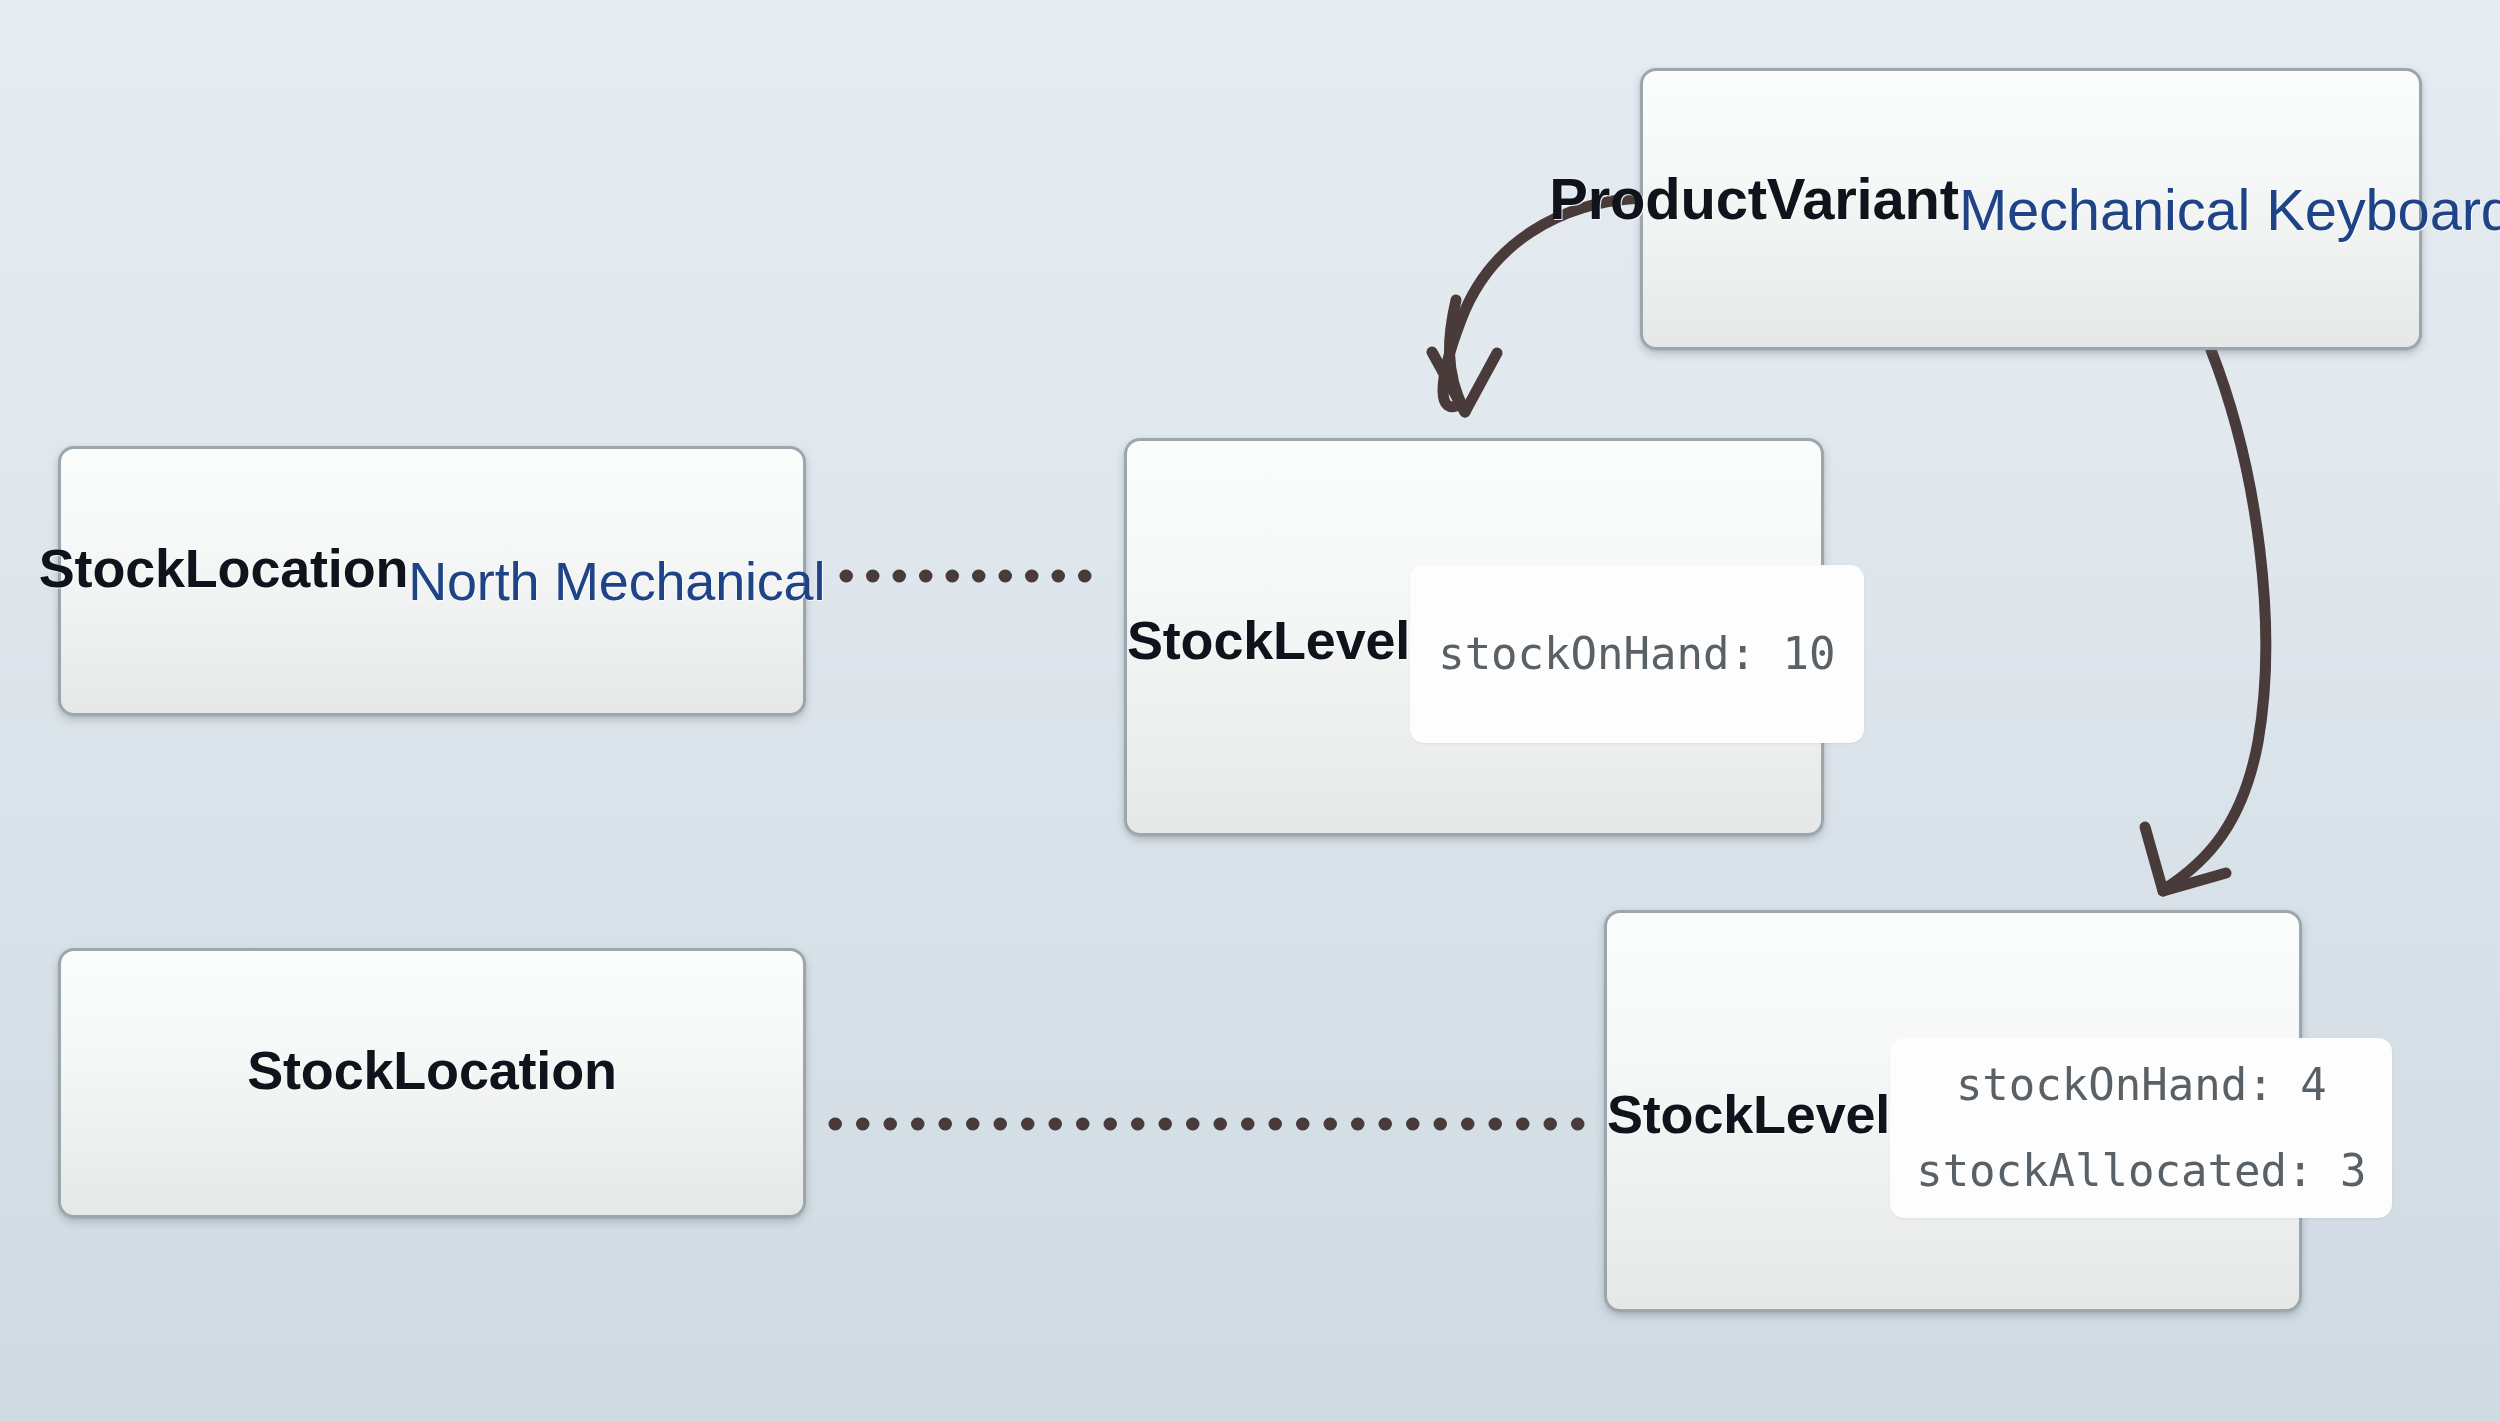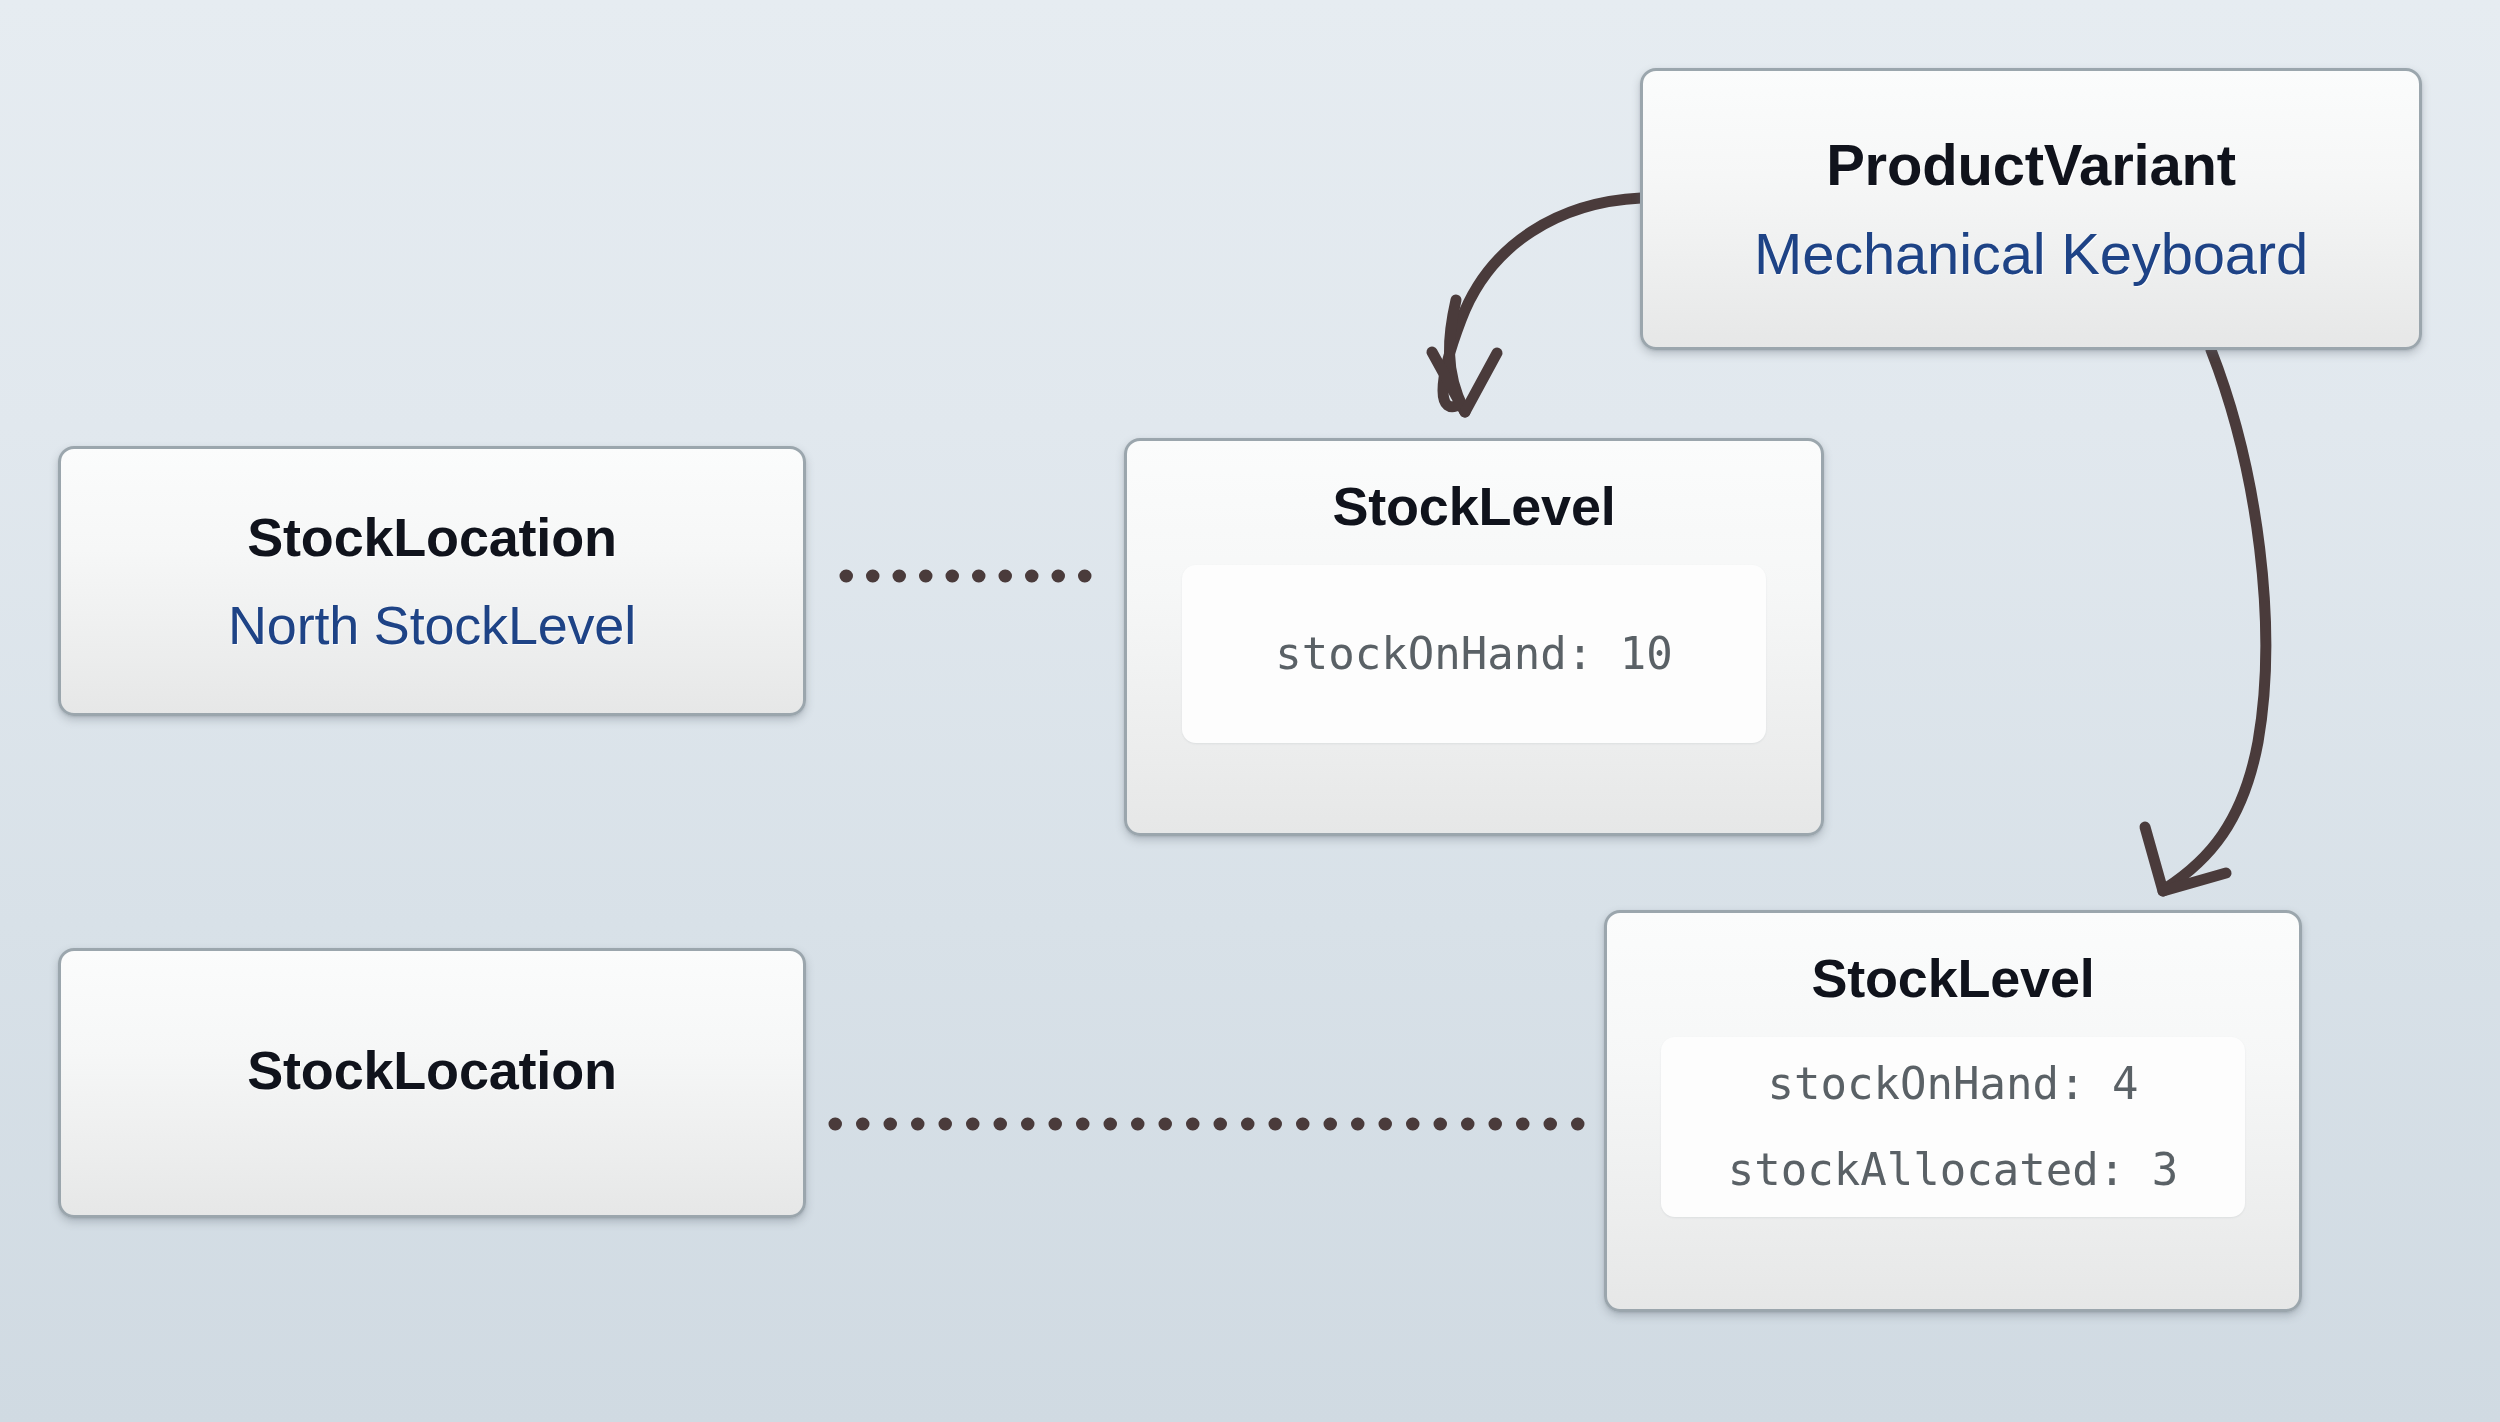--- a/index.html
+++ b/index.html
@@ -27,21 +27,21 @@
     pointer-events: none;
   }
   .node {
     position: absolute;
     box-sizing: border-box;
     border: 3px solid #9ba6ad;
     border-radius: 16px;
     background: linear-gradient(to bottom, #fbfcfc 0%, #f6f7f7 38%, #eceded 78%, #e6e7e7 100%);
     box-shadow: 0 4px 9px rgba(90,100,110,0.30), 0 1px 2px rgba(90,100,110,0.18);
     display: flex;
-    flex-direction: column;
+    flex-direction: row;
     align-items: center;
     justify-content: center;
   }
   .node-type {
     font-weight: bold;
     color: #10131c;
     text-shadow: 1px 1px 0 rgba(255,255,255,0.85);
     letter-spacing: -0.2px;
     white-space: nowrap;
   }
@@ -141,21 +141,21 @@
     </g>
   </svg>
 
   <div class="node" id="node-product-variant">
     <div class="node-type">ProductVariant</div>
     <div class="node-name">Mechanical Keyboard</div>
   </div>
 
   <div class="node" id="node-stocklocation-north">
     <div class="node-type">StockLocation</div>
-    <div class="node-name">North StockLevel</div>
+    <div class="node-name">North Mechanical</div>
   </div>
 
   <div class="node" id="node-stocklocation-south">
     <div class="node-type">StockLocation</div>
   </div>
 
   <div class="node" id="node-stocklevel-1">
     <div class="node-type">StockLevel</div>
     <div class="code-box">
       <div class="code-line">stockOnHand: 10</div>

